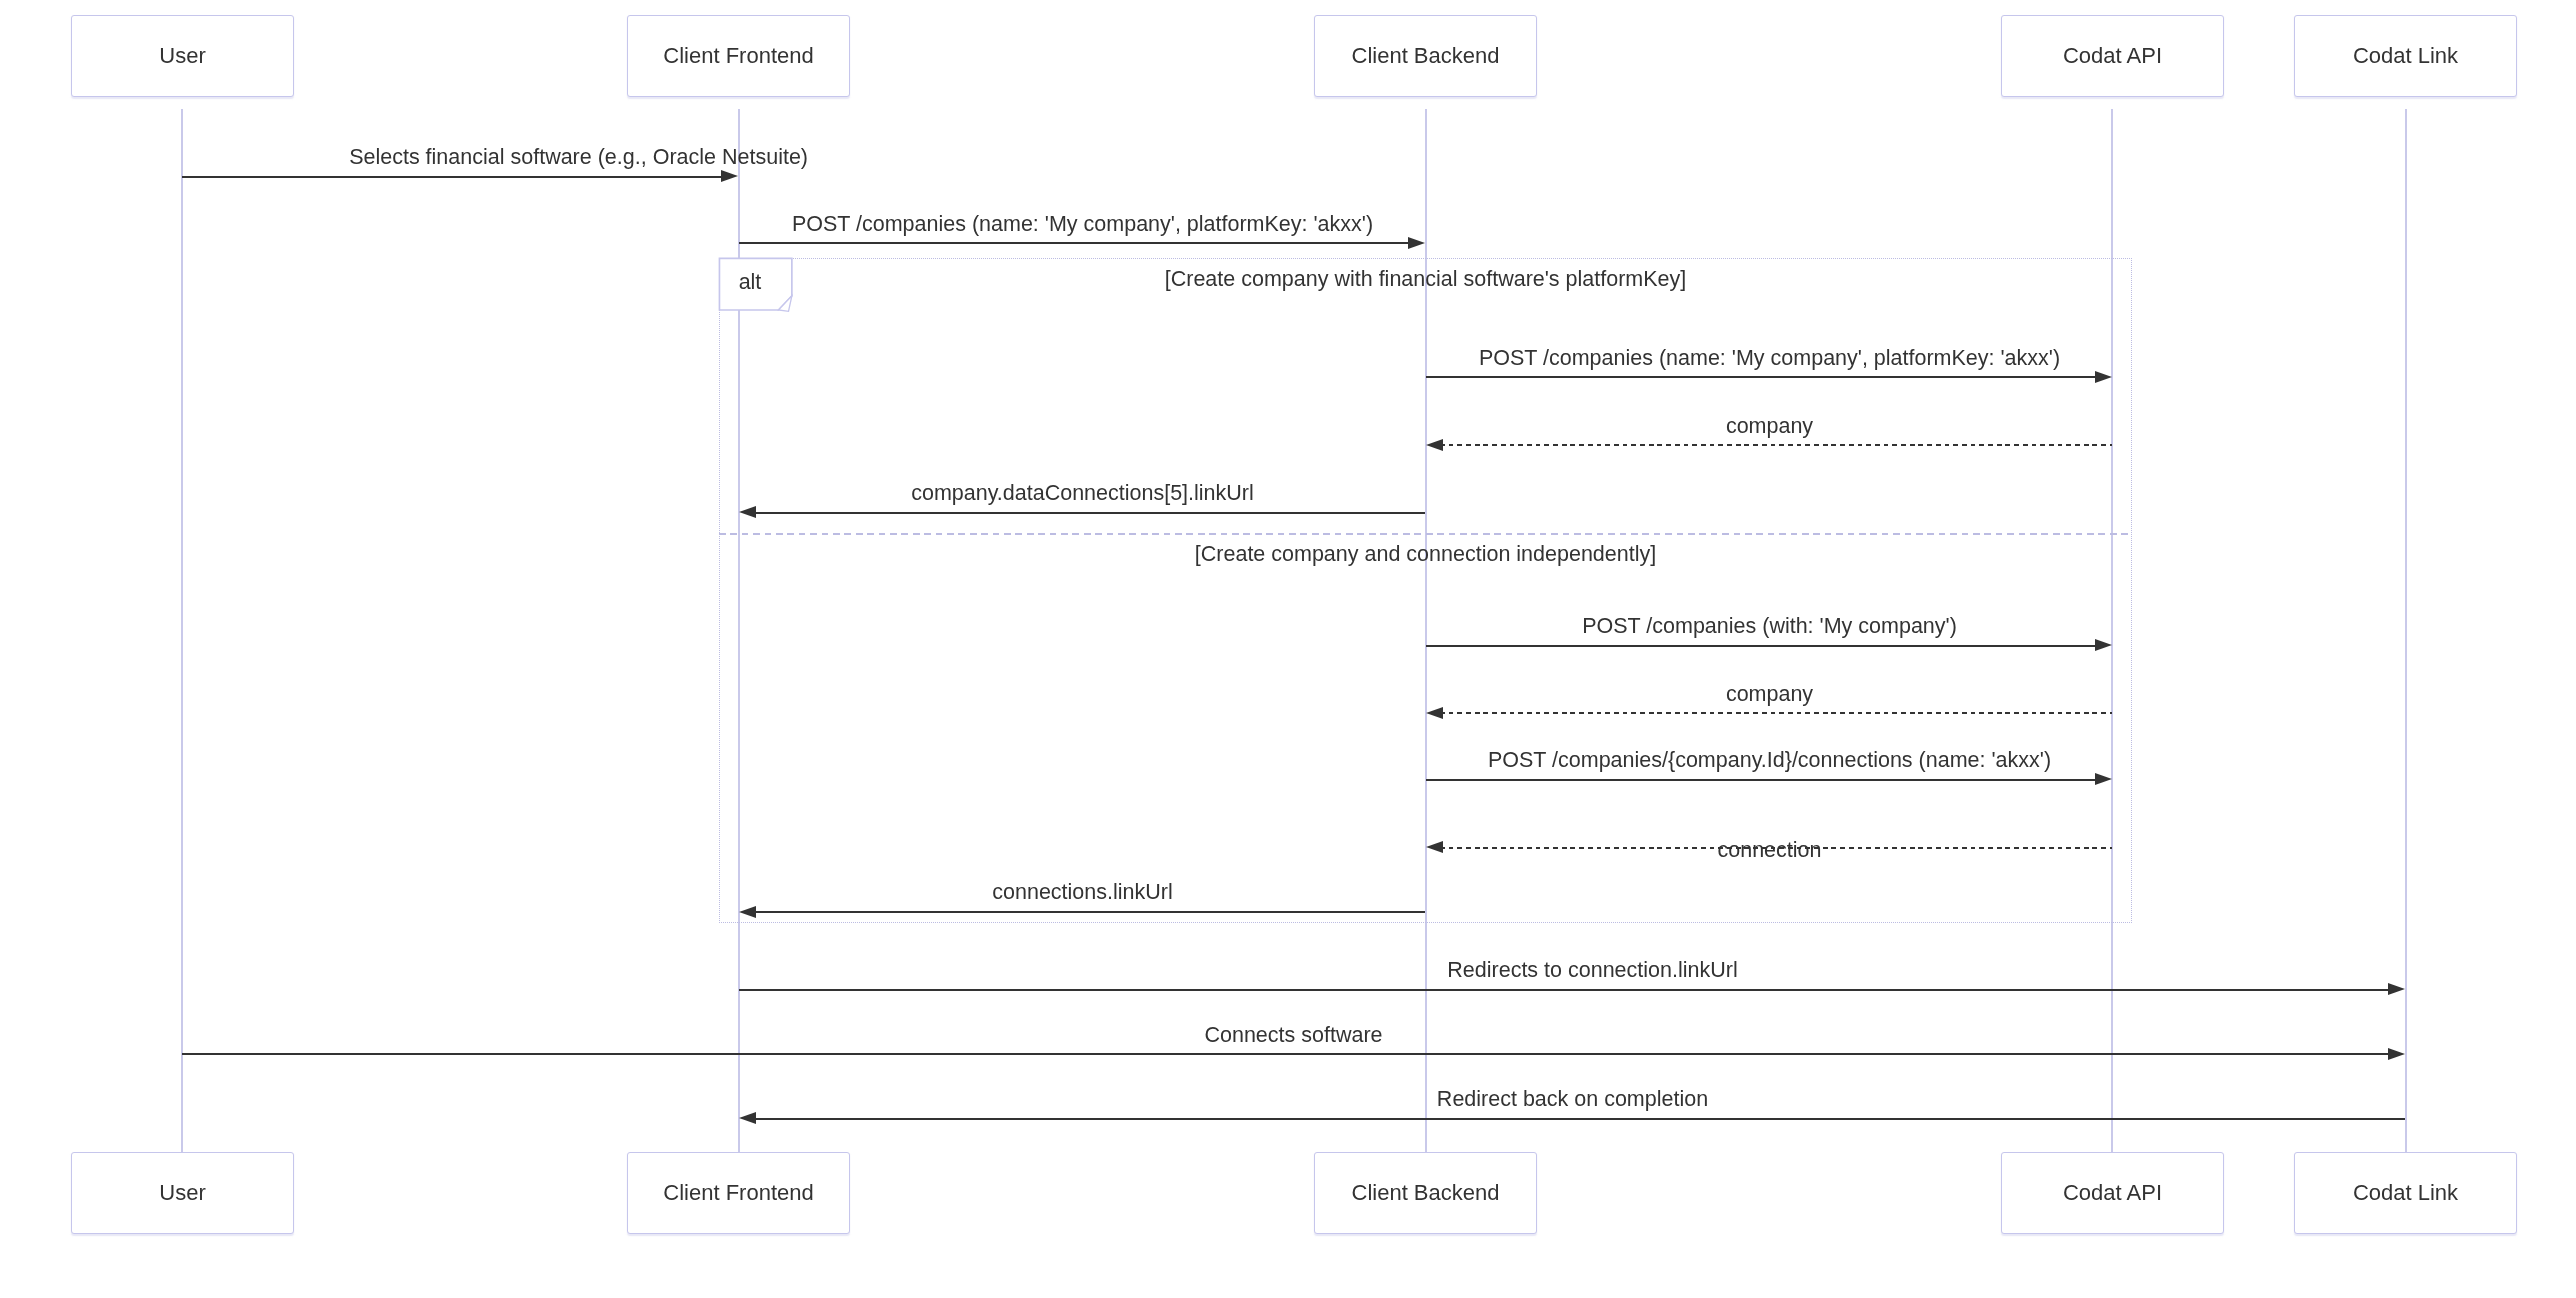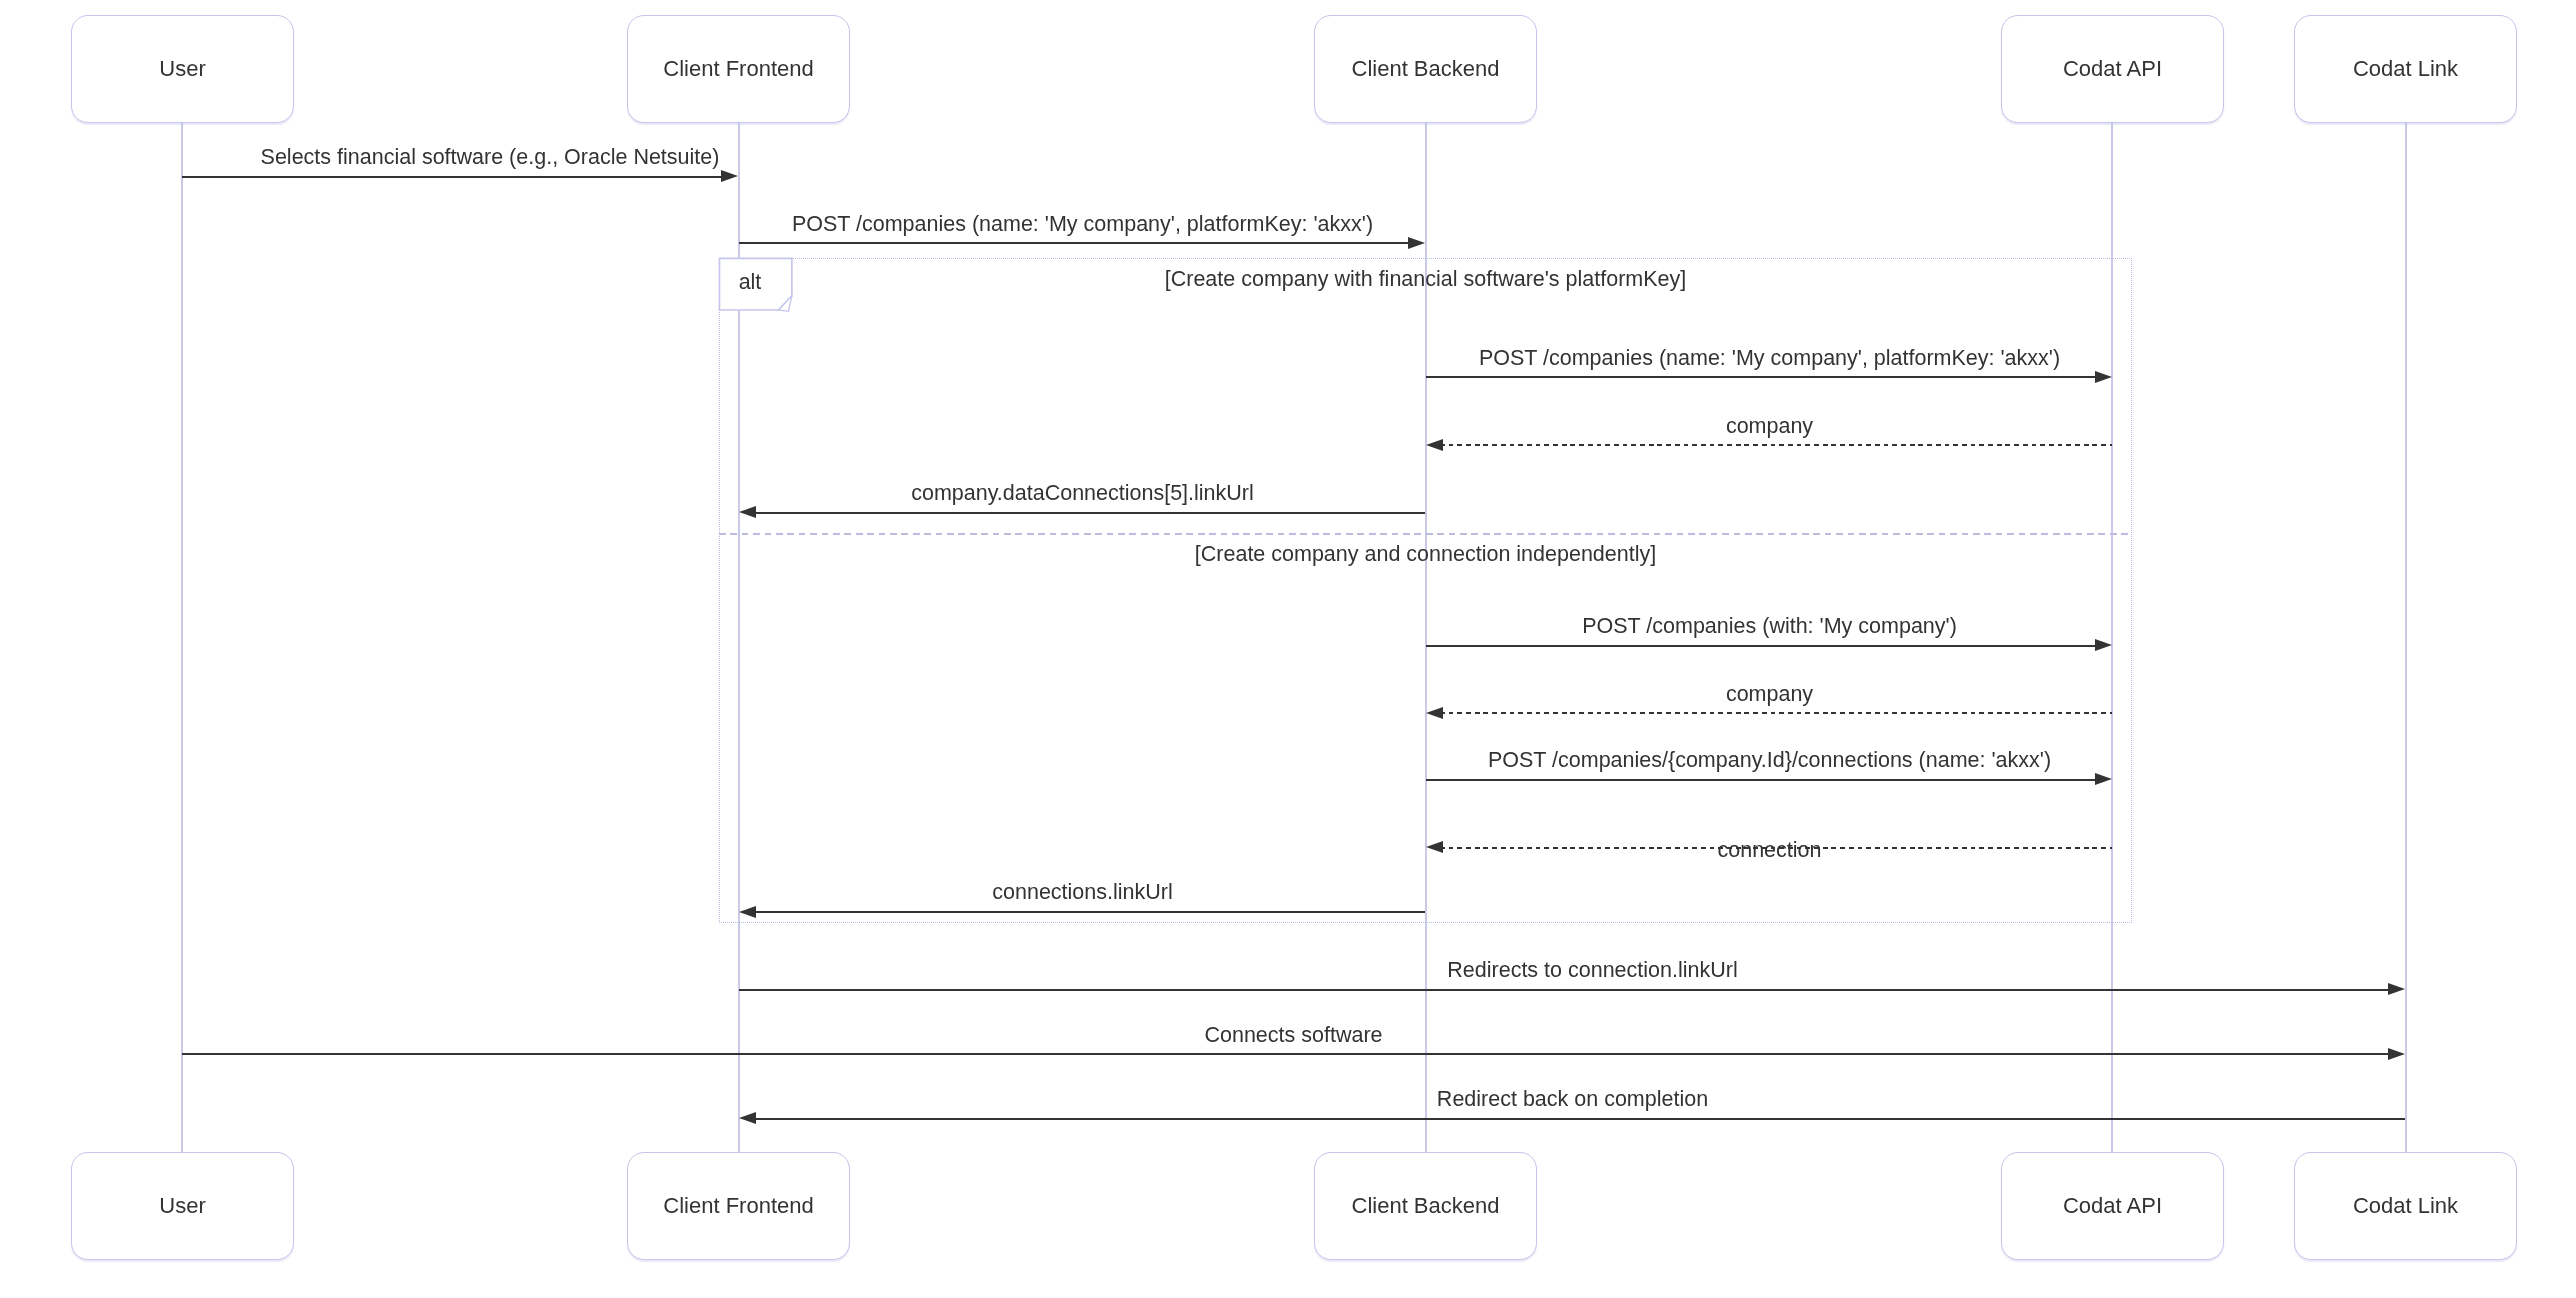--- a/index.html
+++ b/index.html
@@ -6,24 +6,24 @@
   .diagram{
     position:relative;
     width:2576px;height:1299px;
     background:#ffffff;
     font-family:"Liberation Sans","DejaVu Sans",sans-serif;
     color:#333333;
     overflow:hidden;
   }
   .actor-box{
     position:absolute;
-    width:223px;height:108px;
+    width:223px;height:82px;
     background:#ffffff;
     border:1.7px solid #C6C6EC;
-    border-radius:17px;
+    border-radius:3px;
     box-sizing:border-box;
     display:flex;align-items:center;justify-content:center;
     font-size:22px;
     z-index:3;
     box-shadow:0 1.3px 1.3px rgba(190,190,230,0.35);
   }
   .lifeline{
     position:absolute;
     width:2px;
     background:#C9C9EA;
@@ -134,21 +134,21 @@
 
   <div class="section-label" style="top:541px">[Create company and connection independently]</div>
 
   <svg class="alt-tag-svg" width="78" height="59" viewBox="0 0 116 88">
     <polygon points="2,2 110,2 110,58 90,79 2,79" fill="#ffffff" stroke="#C6C6EC" stroke-width="2.5"></polygon>
     <polygon points="90,79 110,58 105,81" fill="#ffffff" stroke="#C6C6EC" stroke-width="2"></polygon>
   </svg>
   <div class="alt-tag-text">alt</div>
 
   <div id="messages">
-      <div class="msg-label" style="left: 182px; width: 616px; top: 144px;">Selects financial software (e.g., Oracle Netsuite)</div>
+      <div class="msg-label" style="left: 192px; width: 616px; top: 144px; text-align: right;">Selects financial software (e.g., Oracle Netsuite)</div>
       <div class="msg-line solid" style="top: 176px; left: 182px; width: 541px;"></div>
       <div class="arrowhead right" style="top: 170px; left: 721px;"></div>
       <div class="msg-label" style="left: 739px; width: 687px; top: 211px;">POST /companies (name: 'My company', platformKey: 'akxx')</div>
       <div class="msg-line solid" style="top: 242px; left: 739px; width: 672px;"></div>
       <div class="arrowhead right" style="top: 237px; left: 1408px;"></div>
       <div class="msg-label" style="left: 1426px; width: 687px; top: 345px;">POST /companies (name: 'My company', platformKey: 'akxx')</div>
       <div class="msg-line solid" style="top: 376px; left: 1426px; width: 672px;"></div>
       <div class="arrowhead right" style="top: 371px; left: 2095px;"></div>
       <div class="msg-label" style="left: 1426px; width: 687px; top: 413px;">company</div>
       <div class="msg-line dashed" style="top: 444px; left: 1440px; width: 672px;"></div>

